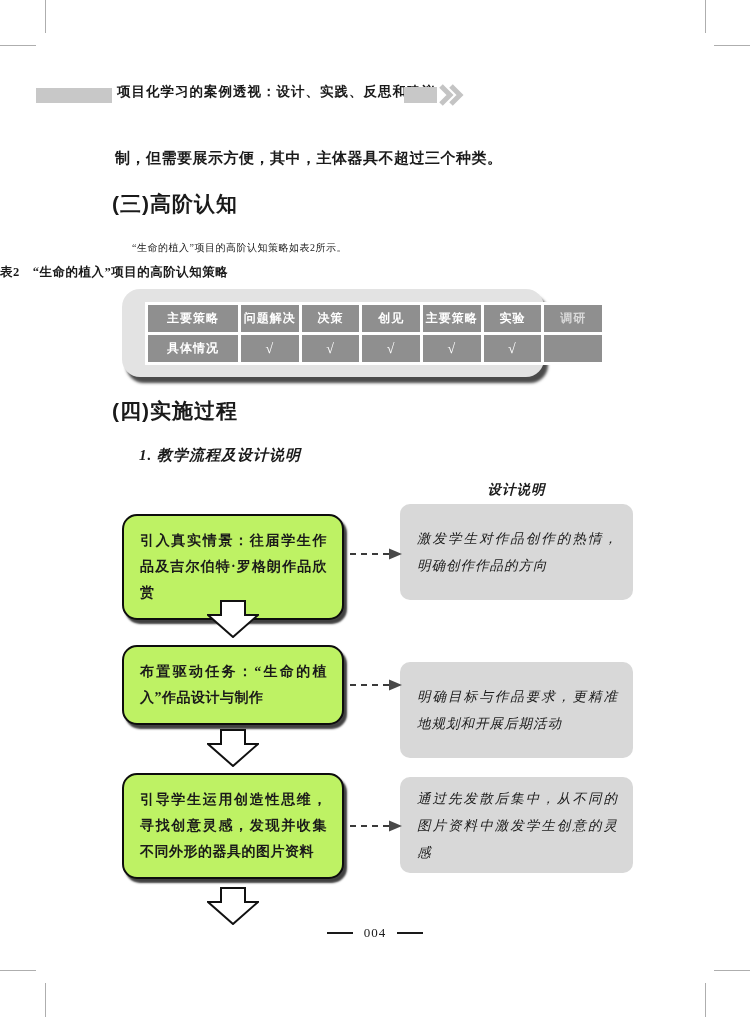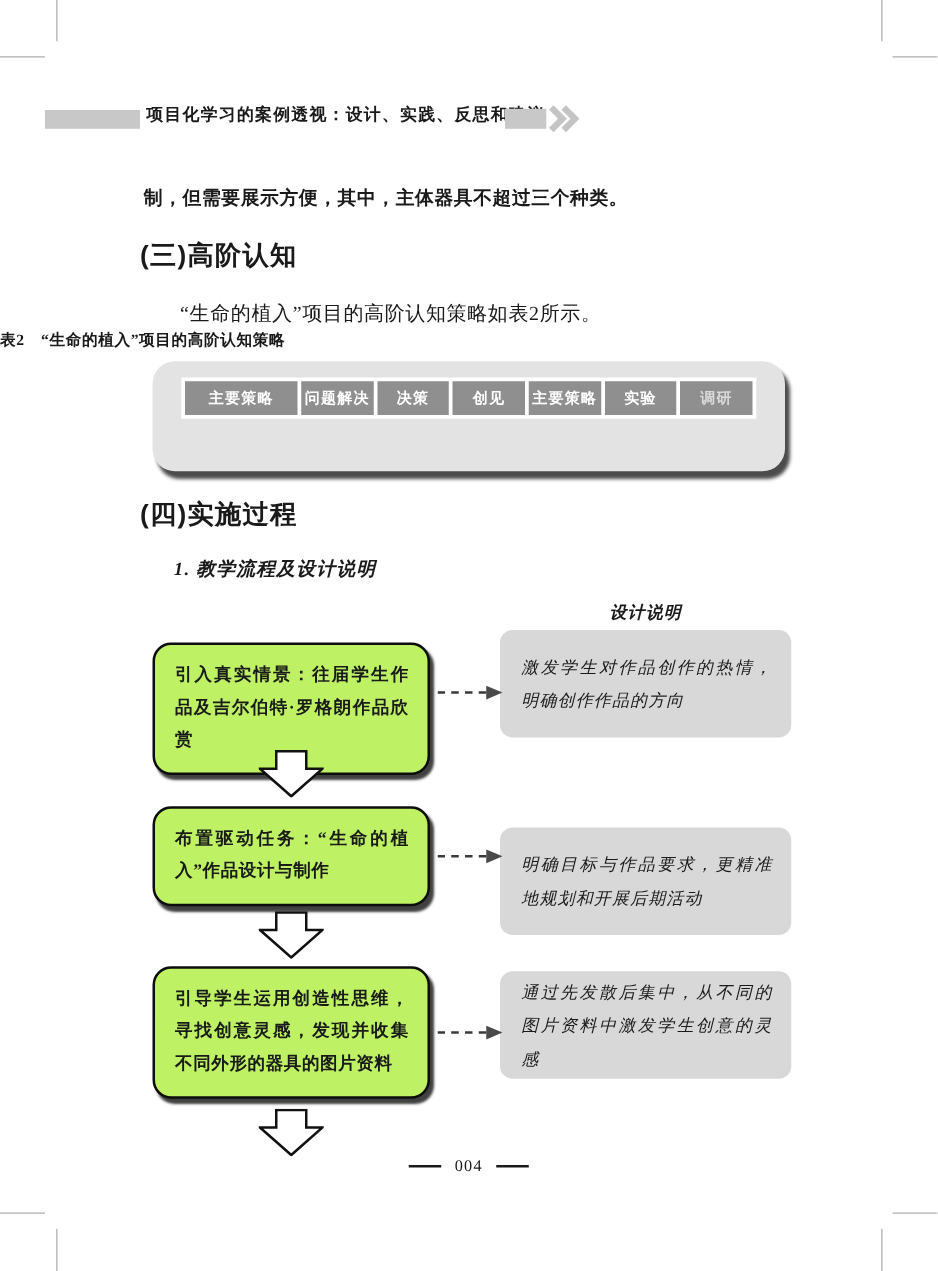--- a/index.html
+++ b/index.html
@@ -12,44 +12,44 @@
   
   .crop{position:absolute;background:#aeaeae;}
   
   .head-bar{left:36px;top:88px;width:76px;height:15px;background:#c8c8c8;}
   .head-title{left:117px;top:83px;font-size:13.5px;font-weight:bold;letter-spacing:1px;white-space:nowrap;}
   .head-deco{left:404px;top:84px;}
   
   .intro{left:115px;top:149px;font-size:15px;font-weight:bold;letter-spacing:0.5px;white-space:nowrap;}
   .h-sec{position:absolute;left:112px;margin:0;font-size:21px;font-weight:bold;
          font-family:"Liberation Sans","DejaVu Sans",sans-serif;letter-spacing:1px;white-space:nowrap;}
-  .para{left:144px;top:241px;font-size:16px;letter-spacing:0.5px;white-space:nowrap;}
+  .para{left:132px;top:241px;font-size:10px;letter-spacing:0.5px;white-space:nowrap;}
   .tbl-caption{left:0;top:264px;width:750px;text-align:left;font-size:12.5px;font-weight:bold;letter-spacing:0.5px;}
   
-  .tbl-shell{left:122px;top:289px;width:506px;height:88px;background:#e3e3e3;border-radius:18px;
+  .tbl-shell{left:122px;top:289px;width:422px;height:88px;background:#e3e3e3;border-radius:18px;
              box-shadow:4px 6px 3px #4b4b4b; }
   .tbl-shell table{position:absolute;left:23px;top:13px;width:460px;border-collapse:separate;border-spacing:3px;
                    background:#ffffff;table-layout:fixed;}
   .tbl-shell td{background:#8f8f8f;color:#ffffff;text-align:center;font-size:12px;font-weight:bold;
                 height:25px;letter-spacing:1px;}
   .tbl-shell td.wide{width:88px;}
   .tbl-shell td.dim{color:#d9d9d9;}
   .tbl-shell td.check{font-size:14px;font-weight:normal;}
   
   .sub-heading{left:139px;top:446px;font-size:15px;font-weight:bold;font-style:italic;letter-spacing:1px;white-space:nowrap;}
   .col-title{position:absolute;top:481px;font-size:13.5px;font-weight:bold;text-align:center;letter-spacing:1px;}
   .col-title.left{left:138px;width:222px;margin-top:37px;}
   .col-title.right{left:400px;width:233px;font-style:italic;}
   
   .step-box{position:absolute;left:122px;width:222px;box-sizing:border-box;background:#bef264;
             border:2px solid #0d0d0d;border-radius:15px;box-shadow:3px 4px 2px rgba(0,0,0,0.75);
             padding:12px 15px 12px 16px;font-size:14px;font-weight:bold;line-height:26px;
             letter-spacing:0.5px;text-align:justify;}
   .note-box{position:absolute;left:400px;width:233px;box-sizing:border-box;background:#d8d8d8;
-            border-radius:10px;height:86px;display:flex;align-items:center;
+            border-radius:10px;height:96px;display:flex;align-items:center;
             padding:6px 15px 6px 17px;font-size:13.5px;font-style:italic;line-height:27px;
             letter-spacing:1px;text-align:justify;}
   .down-arrow{position:absolute;left:207px;}
   .dash-arrow{position:absolute;left:350px;}
   
   .footer{left:0;top:925px;width:750px;display:flex;justify-content:center;align-items:center;gap:11px;}
   .footer .rule{width:26px;height:2px;background:#1a1a1a;}
   .footer .num{font-size:13px;letter-spacing:1px;}
 </style>
 </head>
@@ -82,20 +82,29 @@
   <table>
     <tbody>
         <tr>
       <td class="wide">主要策略</td>
       <td>问题解决</td>
       <td>决策</td>
       <td>创见</td>
       <td>主要策略</td>
       <td>实验</td>
       <td class="dim">调研</td>
+    </tr>
+    <tr>
+      <td class="wide">具体情况</td>
+      <td class="check">√</td>
+      <td class="check">√</td>
+      <td class="check">√</td>
+      <td class="check">√</td>
+      <td class="check">√</td>
+      <td class="check"></td>
     </tr>
   </tbody>
     </table>
 </div>
 
 <h2 class="h-sec" style="top:397px;">(四)实施过程</h2>
 <div class="abs sub-heading">1. 教学流程及设计说明</div>
 <div class="col-title left">教学流程</div>
 <div class="col-title right">设计说明</div>
 

